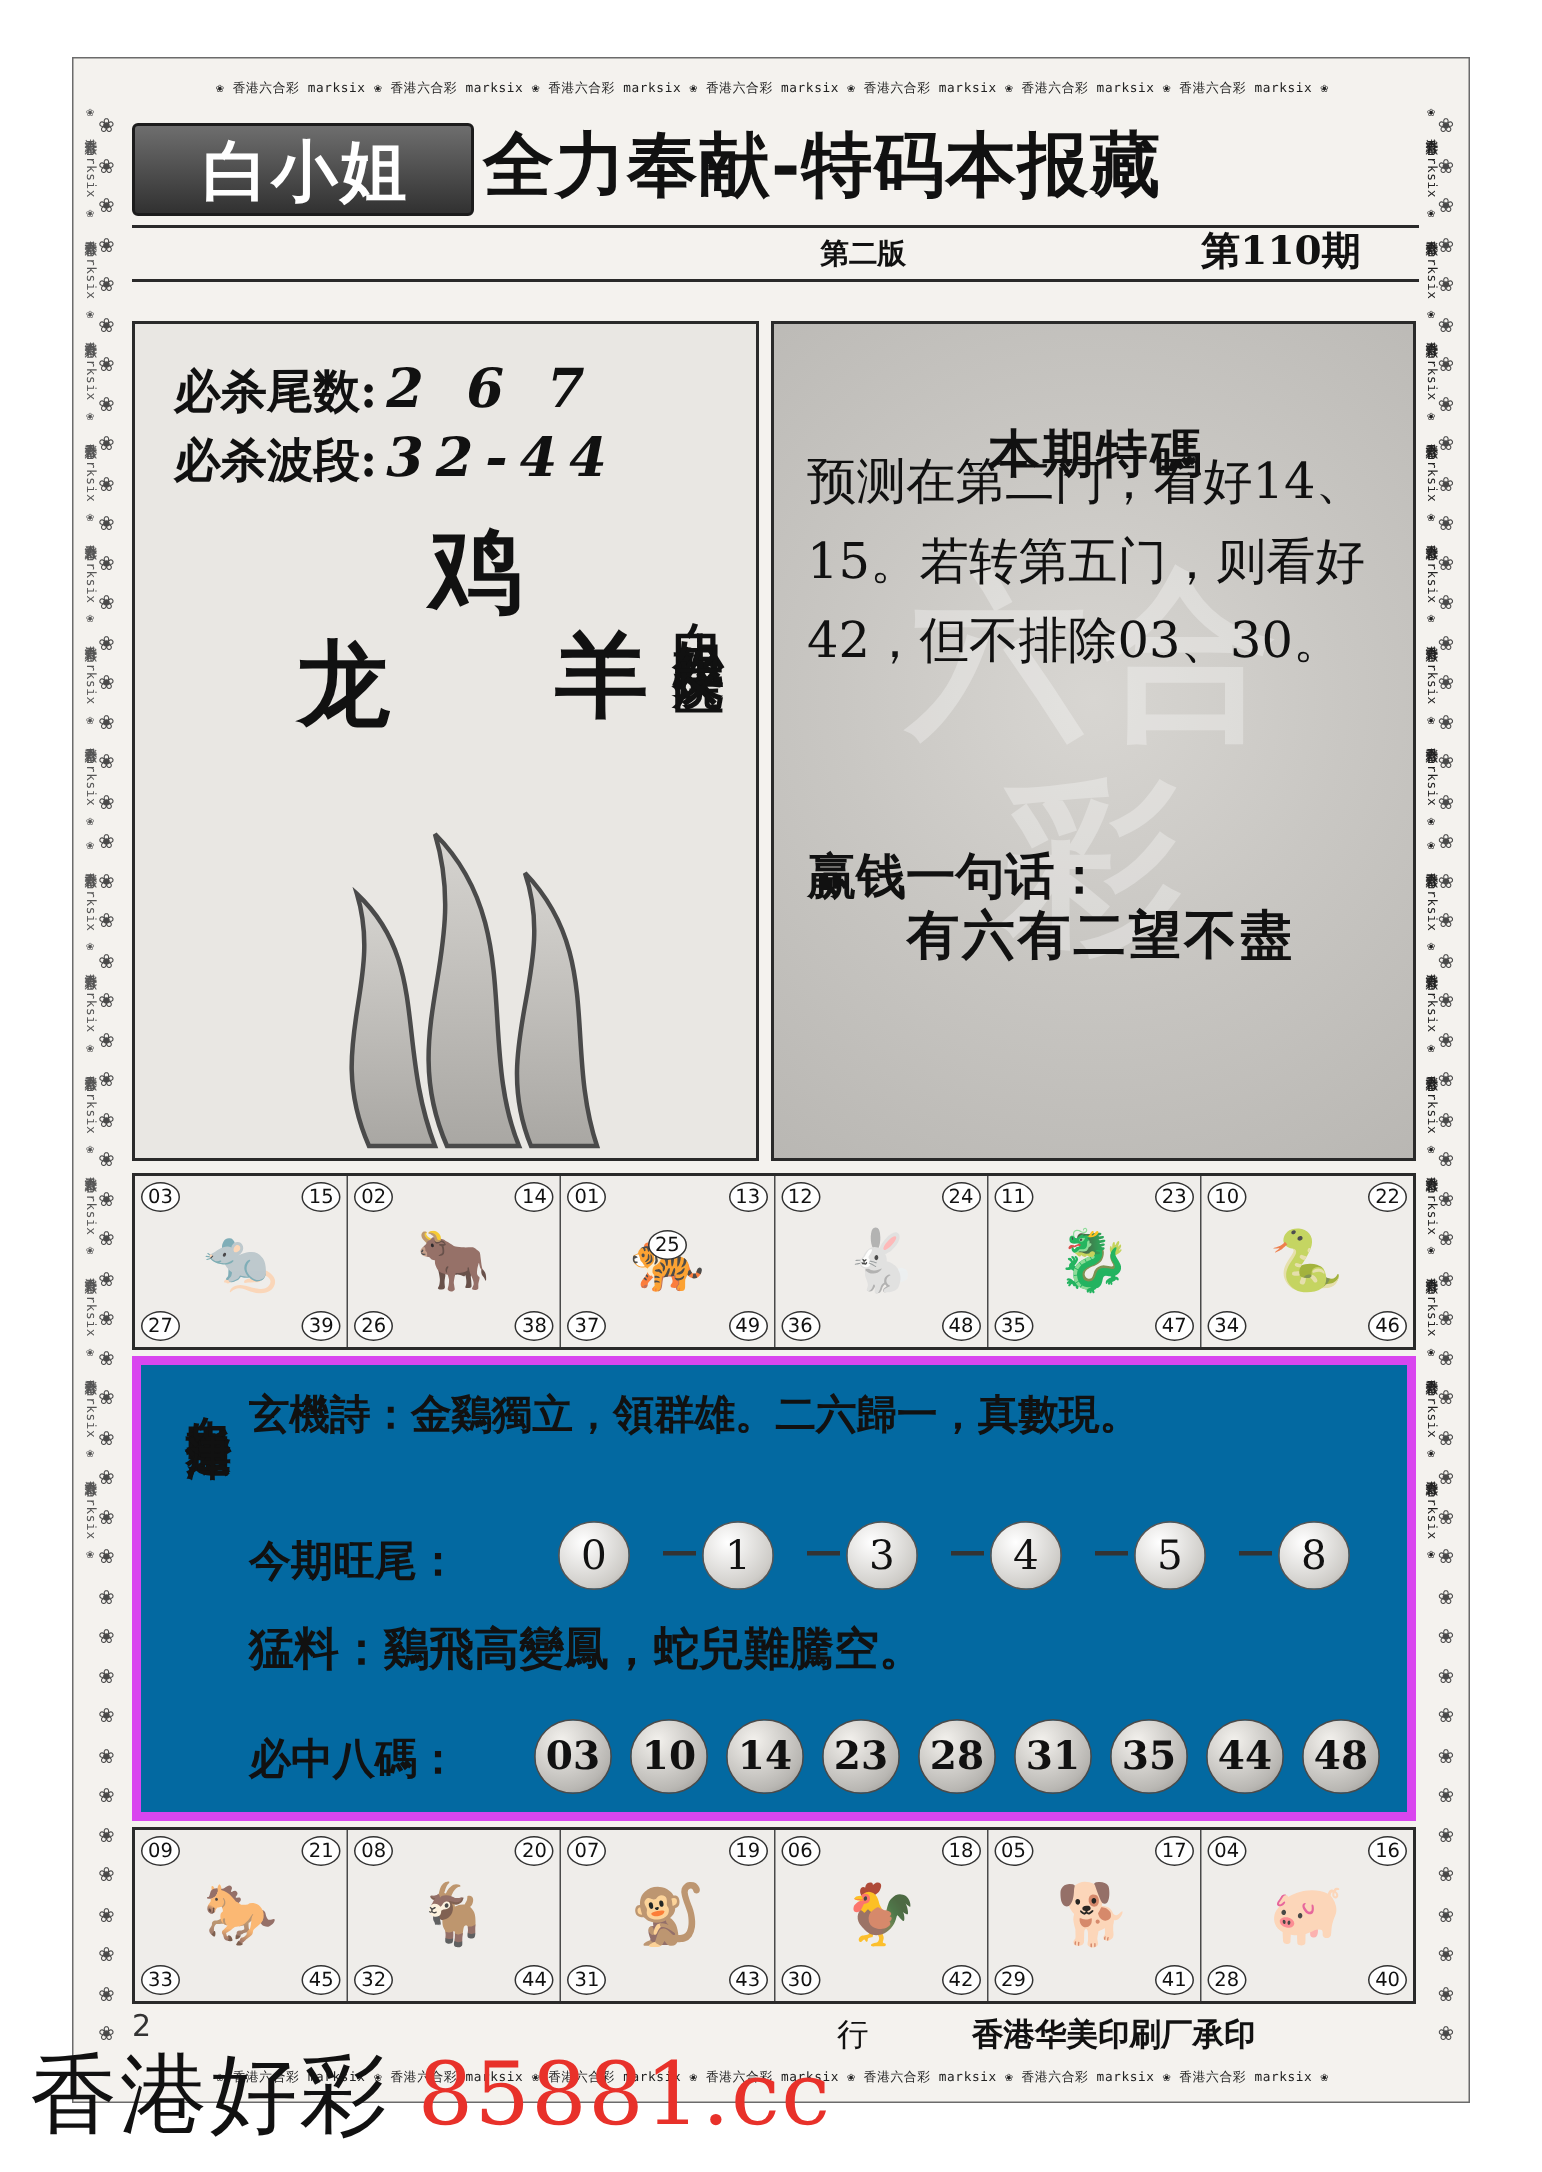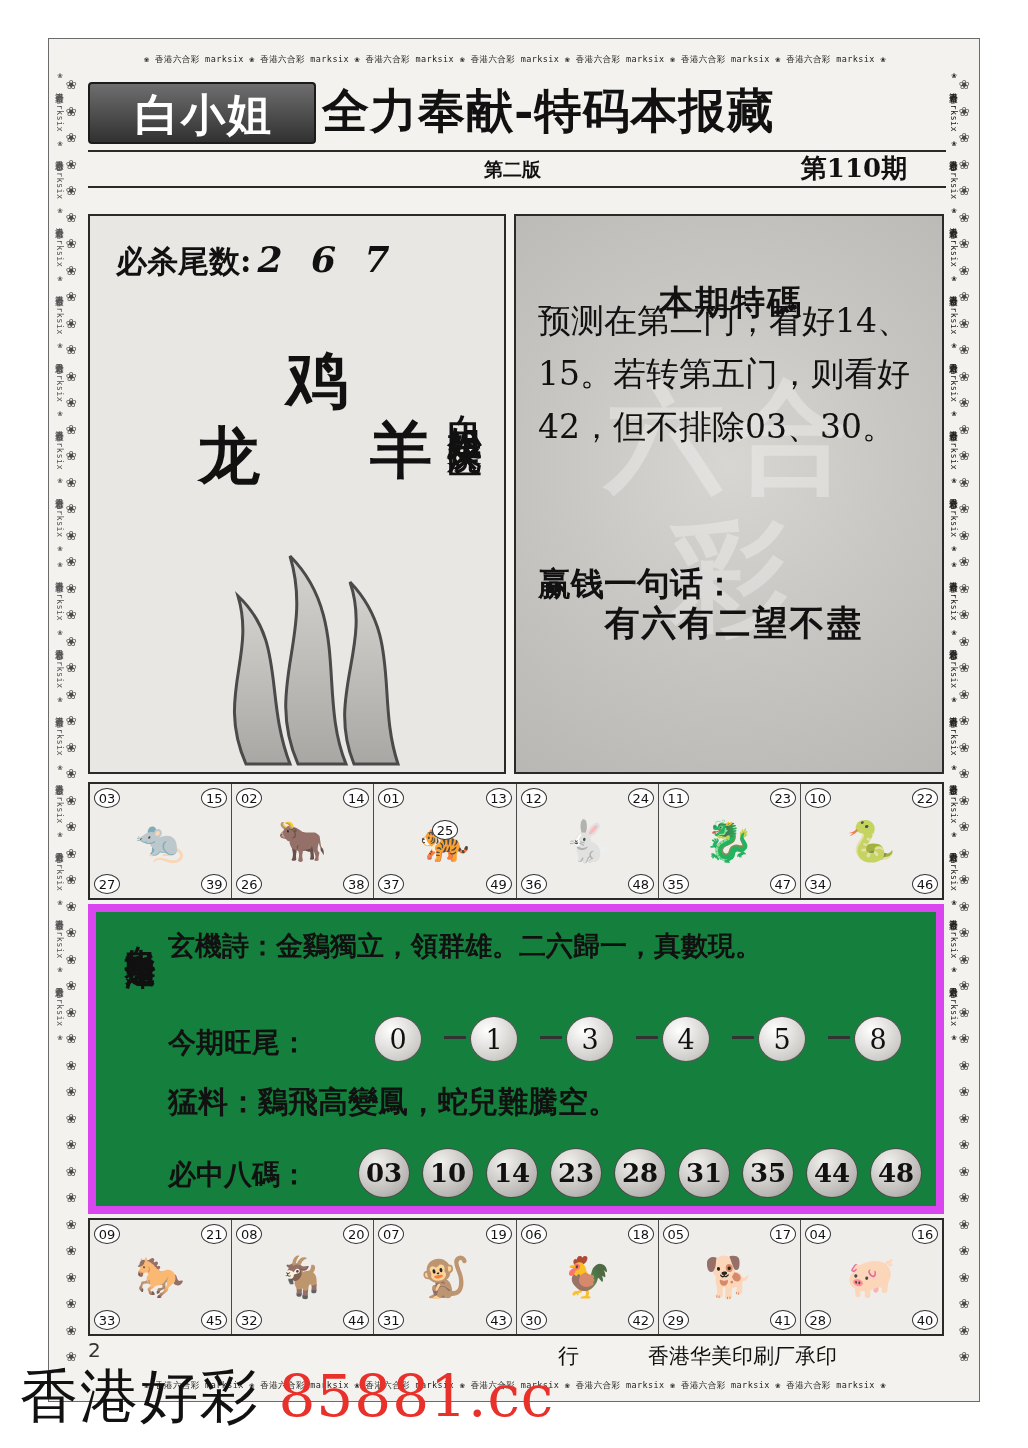--- a/index.html
+++ b/index.html
@@ -97,21 +97,21 @@
     letter-spacing:1px;
     font-family:"DejaVu Serif", serif;
   }
   #edition-bar {
     position:absolute; left:4px; top:76px; width:858px; height:38px;
     border-top:2px solid #2a2a2a;
     border-bottom:2px solid #2a2a2a;
   }
   #edition {
     position:absolute; left:400px; top:80px; width:120px; height:30px;
-    font-size:19px; font-weight:bold; color:#111; text-align:left; line-height:30px;
+    font-size:19px; font-weight:bold; color:#111; text-align:right; line-height:30px;
     font-family:"DejaVu Serif", serif;
   }
   #issue {
     position:absolute; left:680px; top:78px; width:180px; height:32px;
     font-size:26px; font-weight:bold; color:#111; text-align:center; line-height:32px;
     font-family:"DejaVu Serif", serif;
   }
 
   
   #panel-left {
@@ -211,21 +211,21 @@
   .an-br { right:4px; bottom:4px; }
   .an-art {
     position:absolute; left:50%; top:50%; transform:translate(-50%,-50%);
     font-size:40px; color:#2a2a2a; opacity:.85;
     line-height:1;
   }
 
   
   #mid {
     position:absolute; left:4px; top:830px; width:856px; height:310px;
-    border:8px solid #d946ef; background:#15803d;
+    border:6px solid #d946ef; background:#0369a1;
   }
   #mid-vert {
     position:absolute; left:8px; top:10px; width:56px; height:290px;
     writing-mode:vertical-rl; text-orientation:upright;
     font-size:30px; font-weight:bold; color:#111;
     font-family:"DejaVu Serif", serif; letter-spacing:2px;
   }
   #poem {
     position:absolute; left:72px; top:14px; width:776px;
     font-size:27px; font-weight:bold; color:#111; line-height:40px;
@@ -267,21 +267,21 @@
     font-size:26px; line-height:49px; text-align:center; color:#111; font-weight:bold;
     font-family:"DejaVu Serif", serif;
   }
 
   
   #footer-line {
     position:absolute; left:4px; top:1268px; width:856px; height:28px;
     font-size:20px; color:#111; font-family:"DejaVu Serif", serif;
   }
   #footer-xing { position:absolute; left:470px; top:0; font-size:21px; }
-  #footer-print { position:absolute; left:560px; top:0; font-size:21px; }
+  #footer-print { position:absolute; left:560px; top:0; font-size:21px;font-weight:bold; }
   #page-num {
     position:absolute; left:0px; top:-4px; font-size:20px; color:#333;
     font-family:"DejaVu Sans", sans-serif;
   }
 
   
   #wm {
     position:absolute; left:20px; top:1358px; width:640px; height:80px;
     font-size:58px; font-weight:normal;
     font-family:"DejaVu Serif", serif;
@@ -413,20 +413,23 @@
       </div>
       <div id="headline">全力奉献-特码本报藏</div>
       <div id="edition-bar"></div>
       <div id="edition">第二版</div>
       <div id="issue">第110期</div>
     </div>
 
     <div id="panel-left">
       <div class="kill-line" id="kill1">
         <span>必杀尾数:</span><span class="num">2 6 7</span>
+      </div>
+      <div class="kill-line" id="kill2">
+        <span>必杀波段:</span><span class="num">32-44</span>
       </div>
 
       <svg id="flames" viewBox="0 0 250 320">
         <defs>
           <linearGradient id="fg" x1="0" y1="0" x2="0" y2="1">
             <stop offset="0%" stop-color="#d6d4d0"></stop>
             <stop offset="100%" stop-color="#a9a7a3"></stop>
           </linearGradient>
         </defs>
         <path d="M60 318 C30 250 70 210 52 150 C100 195 78 250 104 318 Z" fill="url(#fg)" stroke="#4a4a4a" stroke-width="3"></path>

